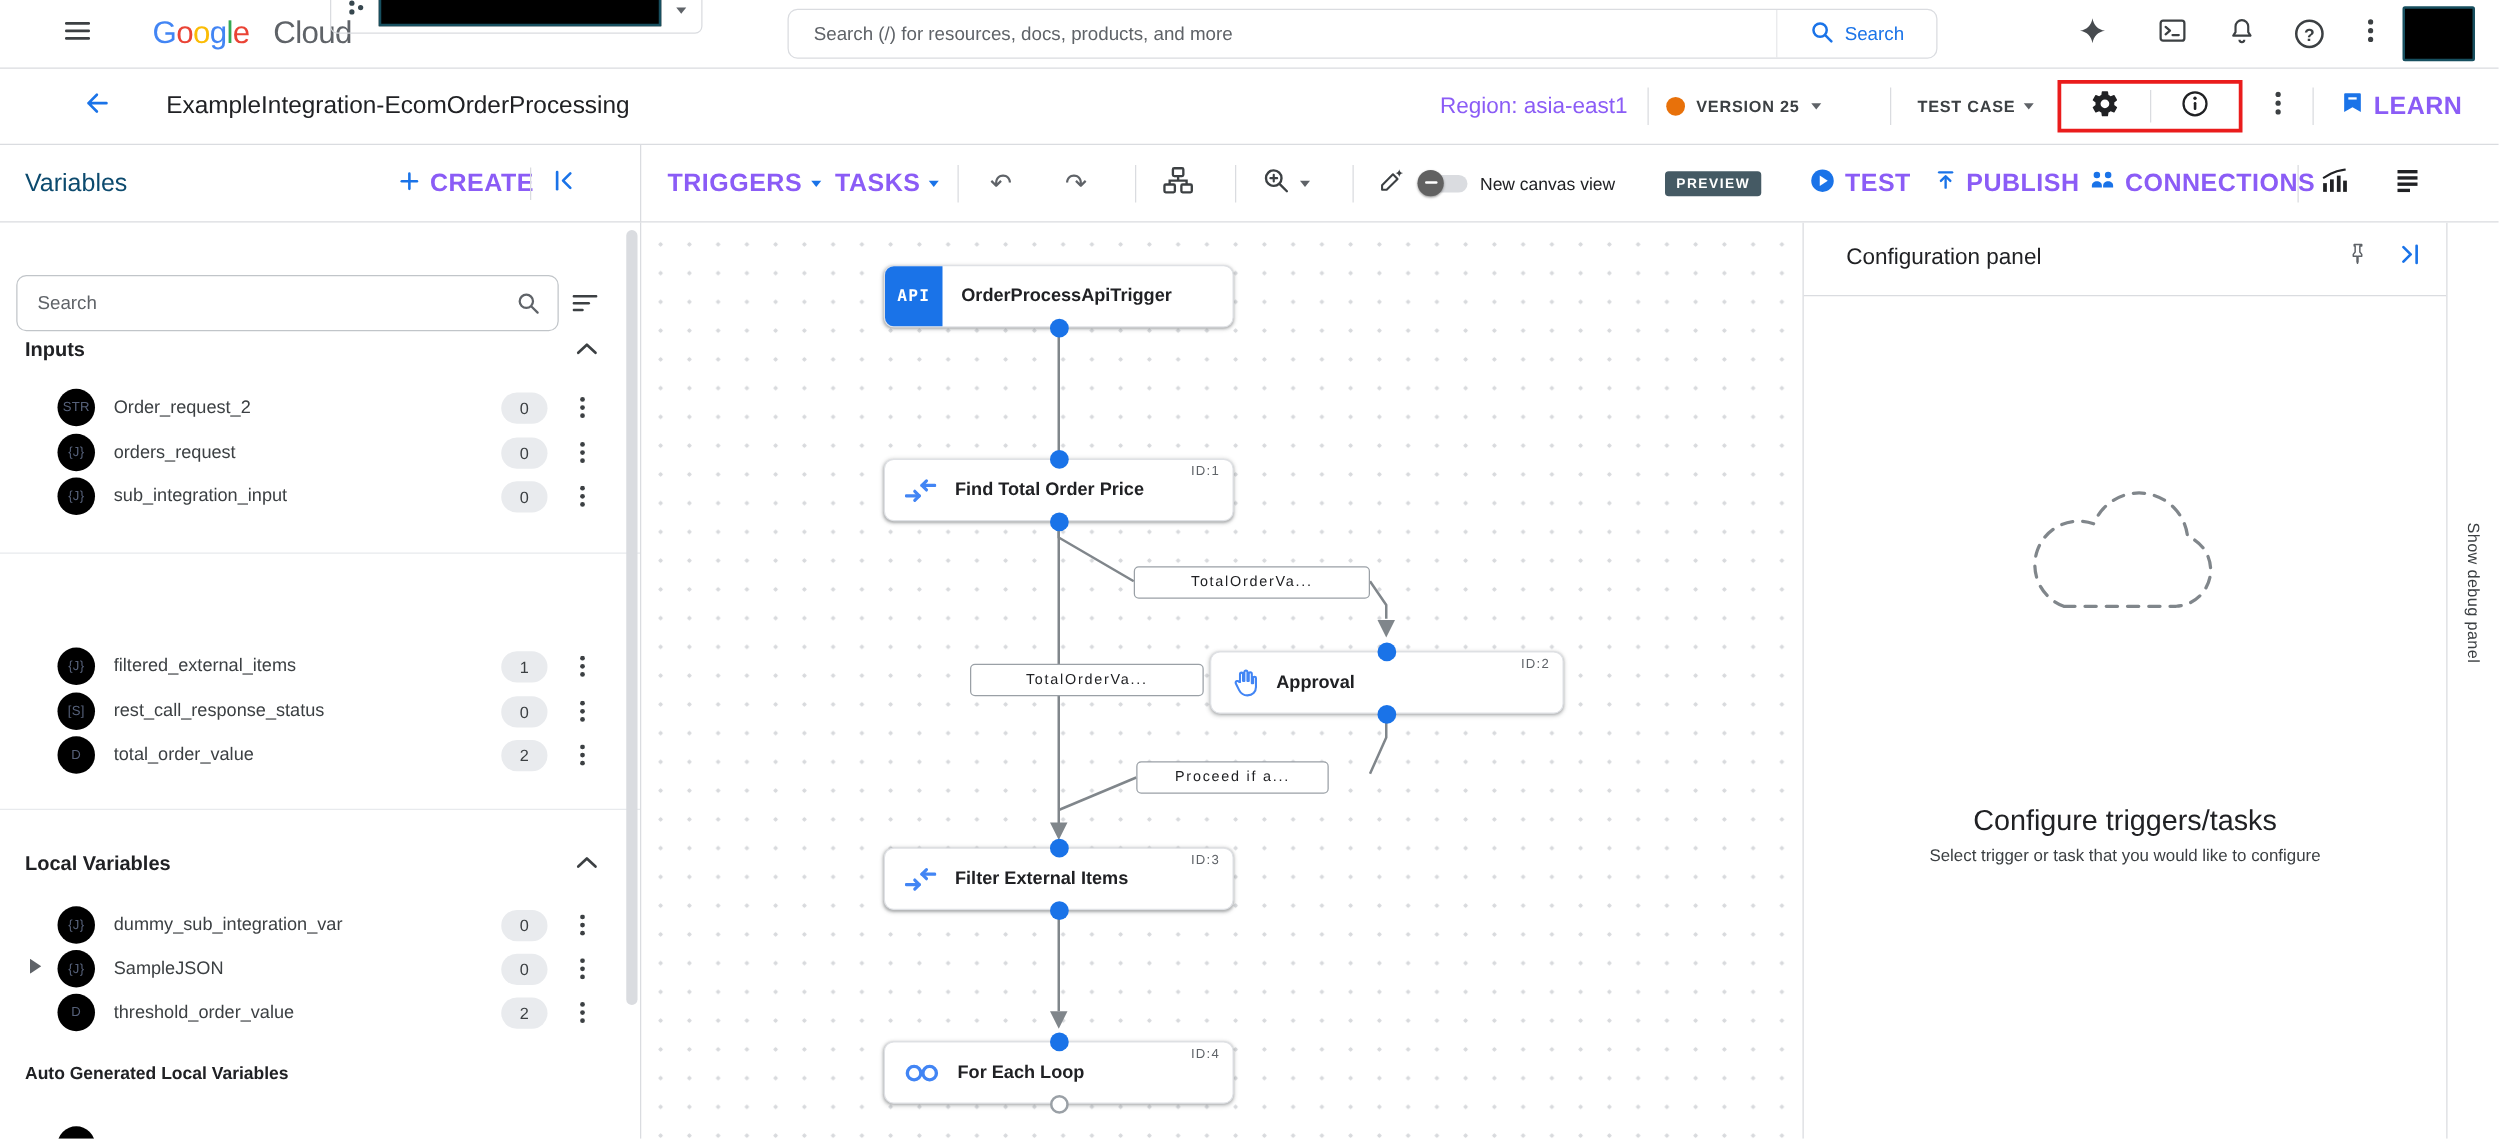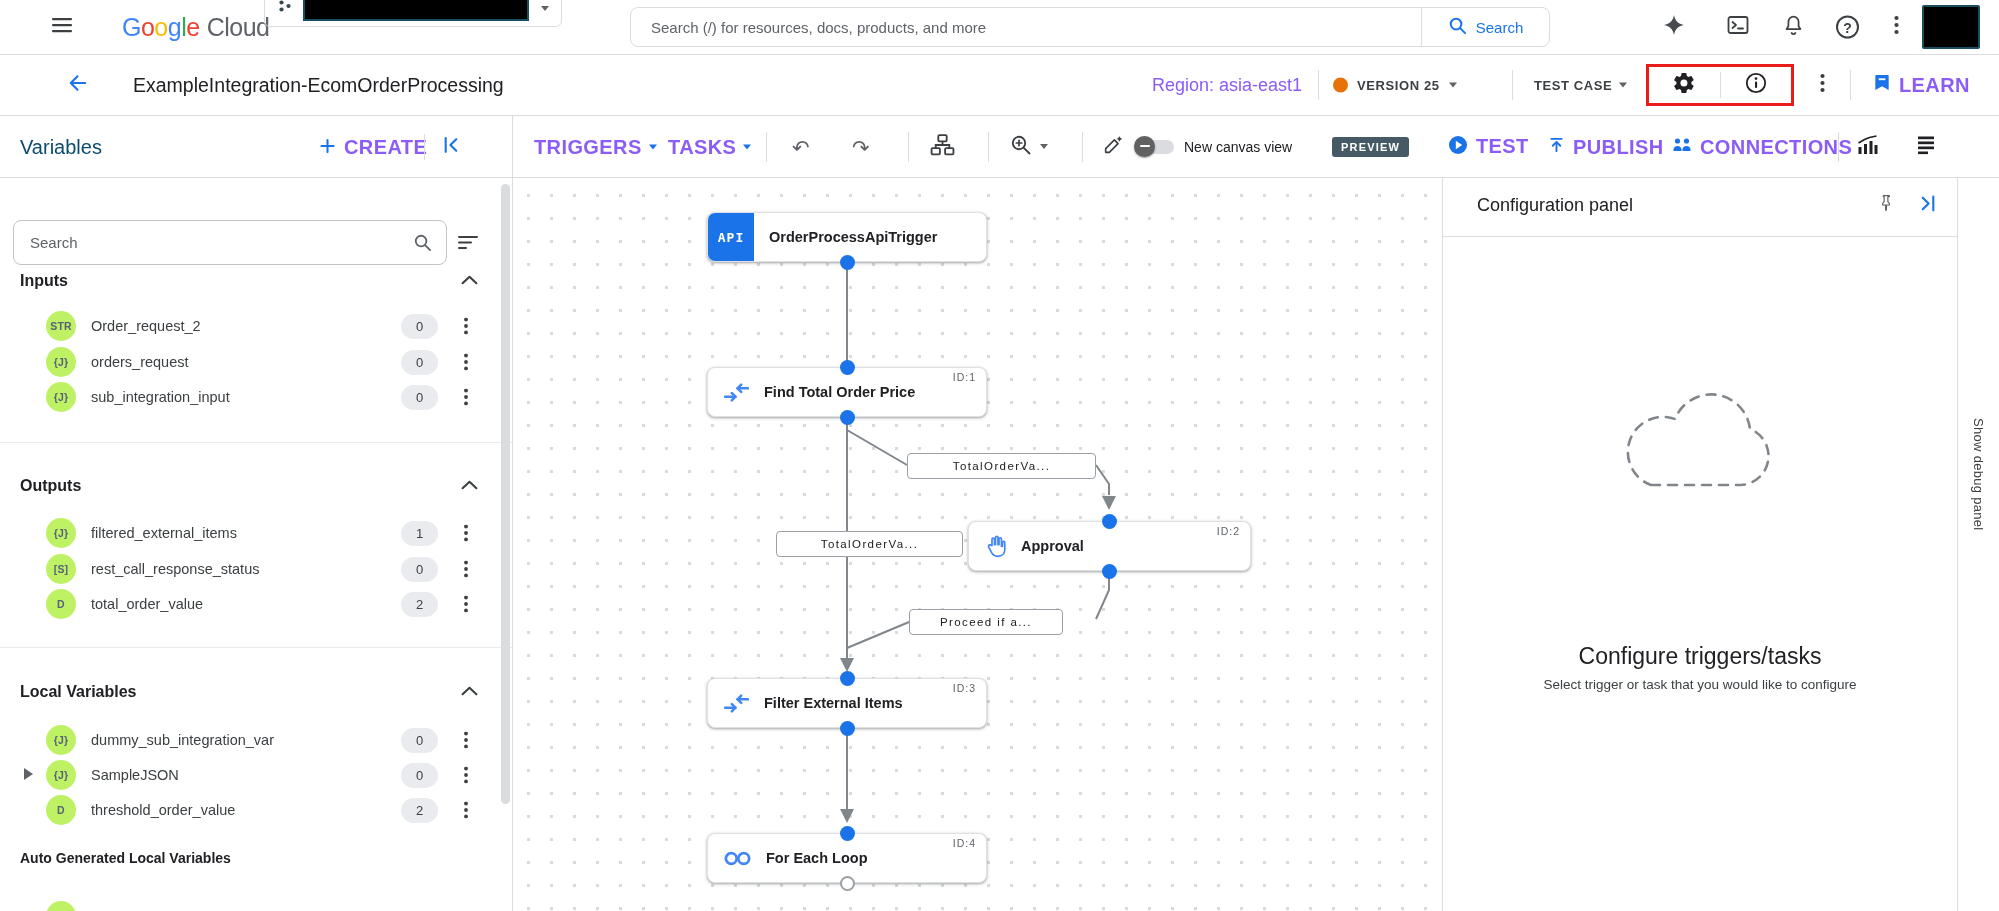--- a/index.html
+++ b/index.html
@@ -14,21 +14,21 @@
 #bar1{top:0;height:55px;border-bottom:1px solid #dadce0;z-index:6}
 #bar2{top:55px;height:61px;border-bottom:1px solid #dadce0;z-index:5}
 #bar3{top:116px;height:62px;border-bottom:1px solid #dadce0;z-index:4}
 .vdiv{position:absolute;top:50%;transform:translateY(-50%);width:1px;height:30px;background:#dadce0}
 .caret{width:0;height:0;border-left:4.5px solid transparent;border-right:4.5px solid transparent;border-top:5.5px solid #5f6368}
 .caret.blue{border-top-color:#1a73e8}
 .blueb{color:#8b5cf6;font-weight:700;font-size:20px;letter-spacing:.4px}
 
 .logo{font-size:25px;letter-spacing:-.5px}
 .c-b{color:#4285F4}.c-r{color:#EA4335}.c-y{color:#FBBC05}.c-g{color:#34A853}
-.c-gray{color:#5f6368;margin-left:7px}
+.c-gray{color:#5f6368;margin-left:19px}
 
 #projsel{left:264px;top:8px;width:298px;height:38px;border:1px solid #dadce0;border-radius:6px;display:flex;align-items:center;padding:0 12px;cursor:pointer}
 #projredact{flex:1;height:26px;background:#000;border:2px solid #174f5f;margin:0 12px 0 10px}
 #searchwrap{left:630px;top:7px;width:920px;height:40px;border:1px solid #dadce0;border-radius:8px;display:flex;align-items:stretch;background:#fff}
 #searchwrap input{flex:1;border:0;padding-left:20px;font-size:15px;color:#3c4043;background:transparent;font-family:inherit}
 #searchwrap input::placeholder{color:#5f6368}
 #searchbtn{width:128px;border-left:1px solid #dadce0;display:flex;align-items:center;justify-content:center;gap:9px;color:#1a73e8;font-size:15px;font-weight:500;border-radius:0 8px 8px 0}
 .helpc{width:23px;height:23px;border-radius:50%;border:2px solid #3c4043;color:#3c4043;font-size:14px;font-weight:700;display:flex;align-items:center;justify-content:center}
 #avatar{left:1922px;top:5px;width:58px;height:44px;background:#000;border:2px solid #174f5f;border-radius:2px;cursor:pointer}
 
@@ -50,21 +50,21 @@
 #canvas{position:absolute;left:513px;top:178px;width:929px;height:733px;overflow:hidden;background-color:#fff;background-image:radial-gradient(circle,#d8dadd 1.5px,transparent 1.8px);background-size:23px 23px;background-position:4px 6px}
 #config{position:absolute;left:1442px;top:178px;width:515px;height:733px;border-left:1px solid #dadce0;background:#fff}
 #debug{position:absolute;left:1957px;top:178px;width:42px;height:733px;border-left:1px solid #dadce0;background:#fff}
 
 #sbsearch{position:absolute;left:13px;top:42px;width:434px;height:45px;border:1px solid #c1c5c9;border-radius:8px;display:flex;align-items:center;background:#fff}
 #sbsearch input{flex:1;border:0;padding-left:16px;font-size:15px;color:#3c4043;background:transparent;font-family:inherit}
 #sbsearch input::placeholder{color:#5f6368}
 .vhead{position:absolute;left:20px;right:0;height:22px;display:flex;align-items:center;font-weight:700;font-size:16px;color:#202124}
 .vhead .chev{position:absolute;right:34px;top:1px}
 .vrow{position:absolute;left:0;width:496px;height:36px;display:flex;align-items:center;padding-left:46px;cursor:pointer}
-.tbadge{width:30px;height:30px;border-radius:50%;background:#bef264;color:#56617a;font-size:10.5px;font-weight:700;display:flex;align-items:center;justify-content:center;letter-spacing:.2px;flex:none}
+.tbadge{width:30px;height:30px;border-radius:50%;background:#000000;color:#56617a;font-size:10.5px;font-weight:400;display:flex;align-items:center;justify-content:center;letter-spacing:.2px;flex:none}
 .vname{font-size:14.5px;color:#3c4043;margin-left:15px;white-space:nowrap}
 .pill{position:absolute;right:58px;min-width:37px;height:25px;border-radius:13px;background:#e9ebee;color:#3c4043;font-size:13px;display:flex;align-items:center;justify-content:center;padding:0 8px}
 .dots{position:absolute;right:28px;top:50%;transform:translateY(-50%);display:flex}
 .hr{position:absolute;left:0;width:513px;height:1px;background:#e8eaed}
 .expander{position:absolute;left:24px;top:50%;transform:translateY(-50%)}
 #sbthumb{position:absolute;right:2px;top:6px;width:9px;height:620px;background:#dadce0;border-radius:5px}
 
 .node{position:absolute;height:50px;background:#fff;border:1px solid #dfe1e5;border-radius:8px;box-shadow:0 1px 2px rgba(60,64,67,.3),0 1px 3px 1px rgba(60,64,67,.15);display:flex;align-items:center;z-index:2;cursor:pointer}
 .node .ntitle{font-weight:700;font-size:14.5px;color:#202124;margin-left:15px;white-space:nowrap}
 .node .idlab{position:absolute;top:3px;right:10px;font-size:10.5px;color:#5f6368;letter-spacing:1px}
@@ -371,26 +371,20 @@
           <g fill="#3c4043">
             <circle cx="2" cy="2" r="1.9"></circle>
             <circle cx="2" cy="8.5" r="1.9"></circle>
             <circle cx="2" cy="15" r="1.9"></circle>
           </g>
         </svg>
       </button>
   </div>
   <div class="hr" style="top:264px"></div>
 
-  <div class="vhead" style="top:297px">
-    <span>Outputs</span>
-    <button class="chev"><svg width="17" height="10" viewBox="0 0 16 9">
-          <polyline points="1.5,7.5 8,1.5 14.5,7.5" fill="none" stroke="#3c4043" stroke-width="2" stroke-linecap="round" stroke-linejoin="round"></polyline>
-        </svg></button>
-  </div>
   <div class="vrow" style="top:337px">
     <span class="tbadge">{J}</span>
     <span class="vname">filtered_external_items</span>
     <span class="pill">1</span>
     <button class="dots">
         <svg width="4" height="17" viewBox="0 0 4 17">
           <g fill="#3c4043">
             <circle cx="2" cy="2" r="1.9"></circle>
             <circle cx="2" cy="8.5" r="1.9"></circle>
             <circle cx="2" cy="15" r="1.9"></circle>

